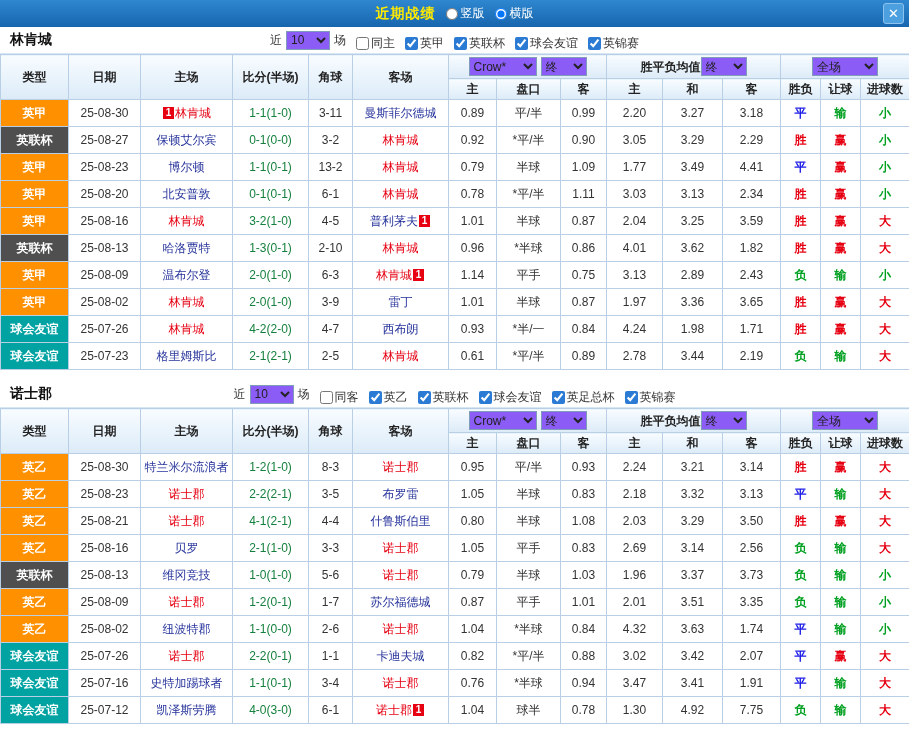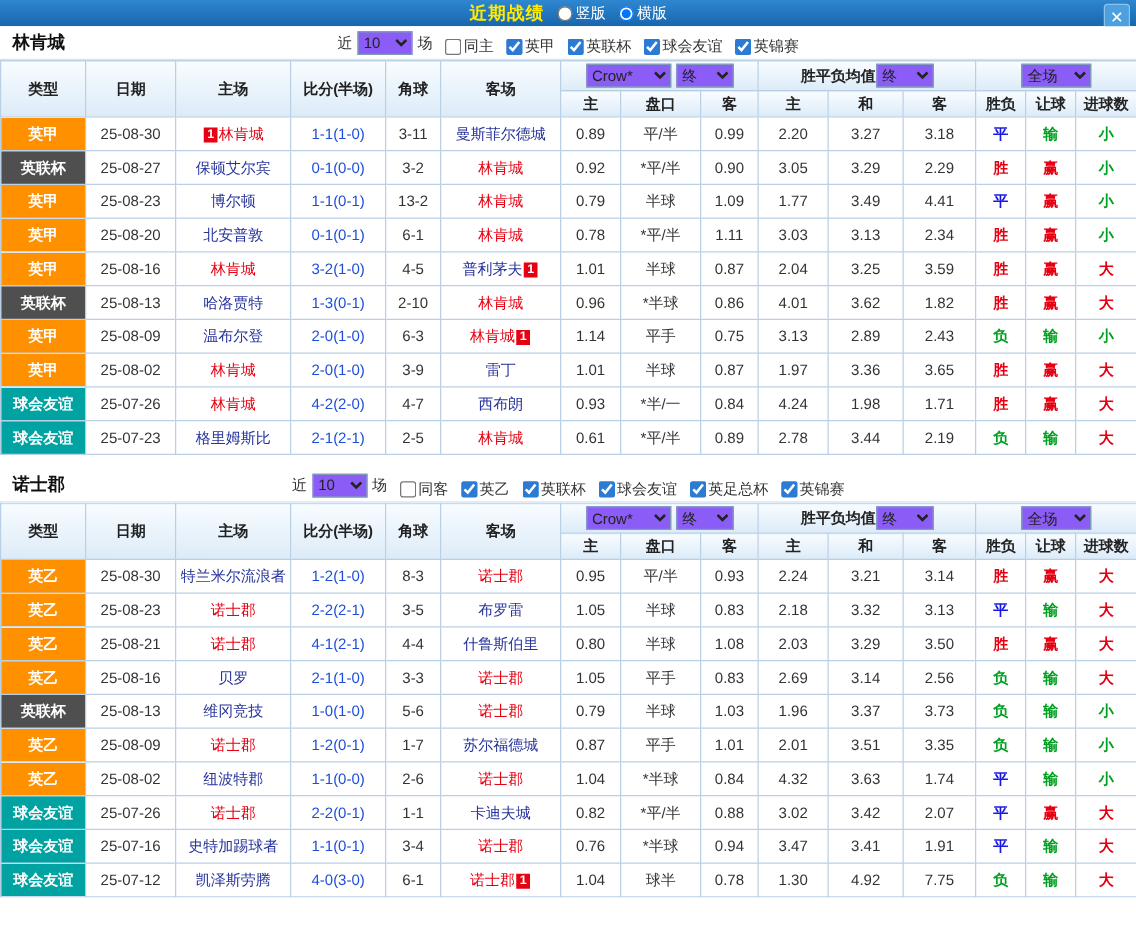--- a/index.html
+++ b/index.html
@@ -1,45 +1,45 @@
 <!DOCTYPE html>
 <html><head>
 <meta charset="utf-8">
 <style>
   *{box-sizing:border-box;}
   html,body{margin:0;padding:0;}
   body{width:909px;font-family:"Liberation Sans","DejaVu Sans",sans-serif;font-size:12px;color:#222;background:#fff;}
 
-  .topbar{height:21px;background:linear-gradient(180deg,#2e87d0 0%,#1766ae 100%);position:relative;display:flex;align-items:center;justify-content:center;gap:10px;}
+  .topbar{height:27px;background:linear-gradient(180deg,#2e87d0 0%,#1766ae 100%);position:relative;display:flex;align-items:center;justify-content:center;gap:10px;}
   .topbar-title{color:#ffea00;font-weight:bold;font-size:14px;letter-spacing:1px;}
   .radio{display:inline-flex;align-items:center;gap:3px;color:#fff;cursor:pointer;}
   .radio input{margin:0;width:12px;height:12px;}
   .close-btn{position:absolute;right:5px;top:3px;width:21px;height:21px;line-height:19px;text-align:center;background:#4da0e0;border:1px solid #8cc2ee;border-radius:3px;color:#fff;font-weight:bold;cursor:pointer;font-size:13px;}
 
   .section-head{position:relative;height:27px;display:flex;align-items:center;justify-content:center;border-bottom:1px solid #d8e6f3;background:#fff;}
   .team-name{position:absolute;left:10px;font-weight:bold;font-size:14px;color:#111;}
   .filters{display:inline-flex;align-items:center;gap:4px;}
   .f-lab{color:#333;}
   select{font-size:12px;height:19px;border:1px solid #7f9db9;background:#8b5cf6;color:#222;}
   .count-select{width:44px;}
   .sel-book{width:68px;margin-right:4px;}
   .sel-final{width:46px;}
-  .sel-full{width:56px;}
+  .sel-full{width:66px;}
   .cb{display:inline-flex;align-items:center;gap:2px;margin-left:6px;cursor:pointer;margin-top:7px;}
   .cb input{margin:0;width:13px;height:13px;accent-color:#2b7bd4;}
   .cb span{color:#333;}
 
   table{border-collapse:collapse;table-layout:fixed;width:909px;}
   th,td{border:1px solid #b9cfe6;text-align:center;white-space:nowrap;overflow:hidden;padding:0;}
   thead th{background:linear-gradient(180deg,#f8fcff 0%,#dcebf8 100%);font-weight:bold;height:24px;color:#222;}
   thead tr.sub th{height:21px;}
   tbody td{height:27px;background:#fff;}
   .type-cell{color:#fff;font-weight:bold;}
   .date-cell{color:#333;}
-  .score{color:#1d4ed8;}
+  .score{color:#15803d;}
   .corner{color:#333;}
   .odds{color:#333;}
   .team-focal{color:#e60012;cursor:pointer;}
   .team-opp{color:#26339b;cursor:pointer;}
   .badge{display:inline-block;min-width:11px;height:12px;line-height:12px;background:#e60012;color:#fff;font-size:10px;font-weight:bold;margin:0 1px;padding:0 1px;vertical-align:1px;}
   .res{font-weight:bold;}
 
   .summary{height:25px;display:flex;align-items:center;justify-content:center;gap:10px;border:1px solid #b9cfe6;border-top:none;background:#fff;}
   .sum-plain{color:#333;}
   .sum-blue{color:#1717e6;}

